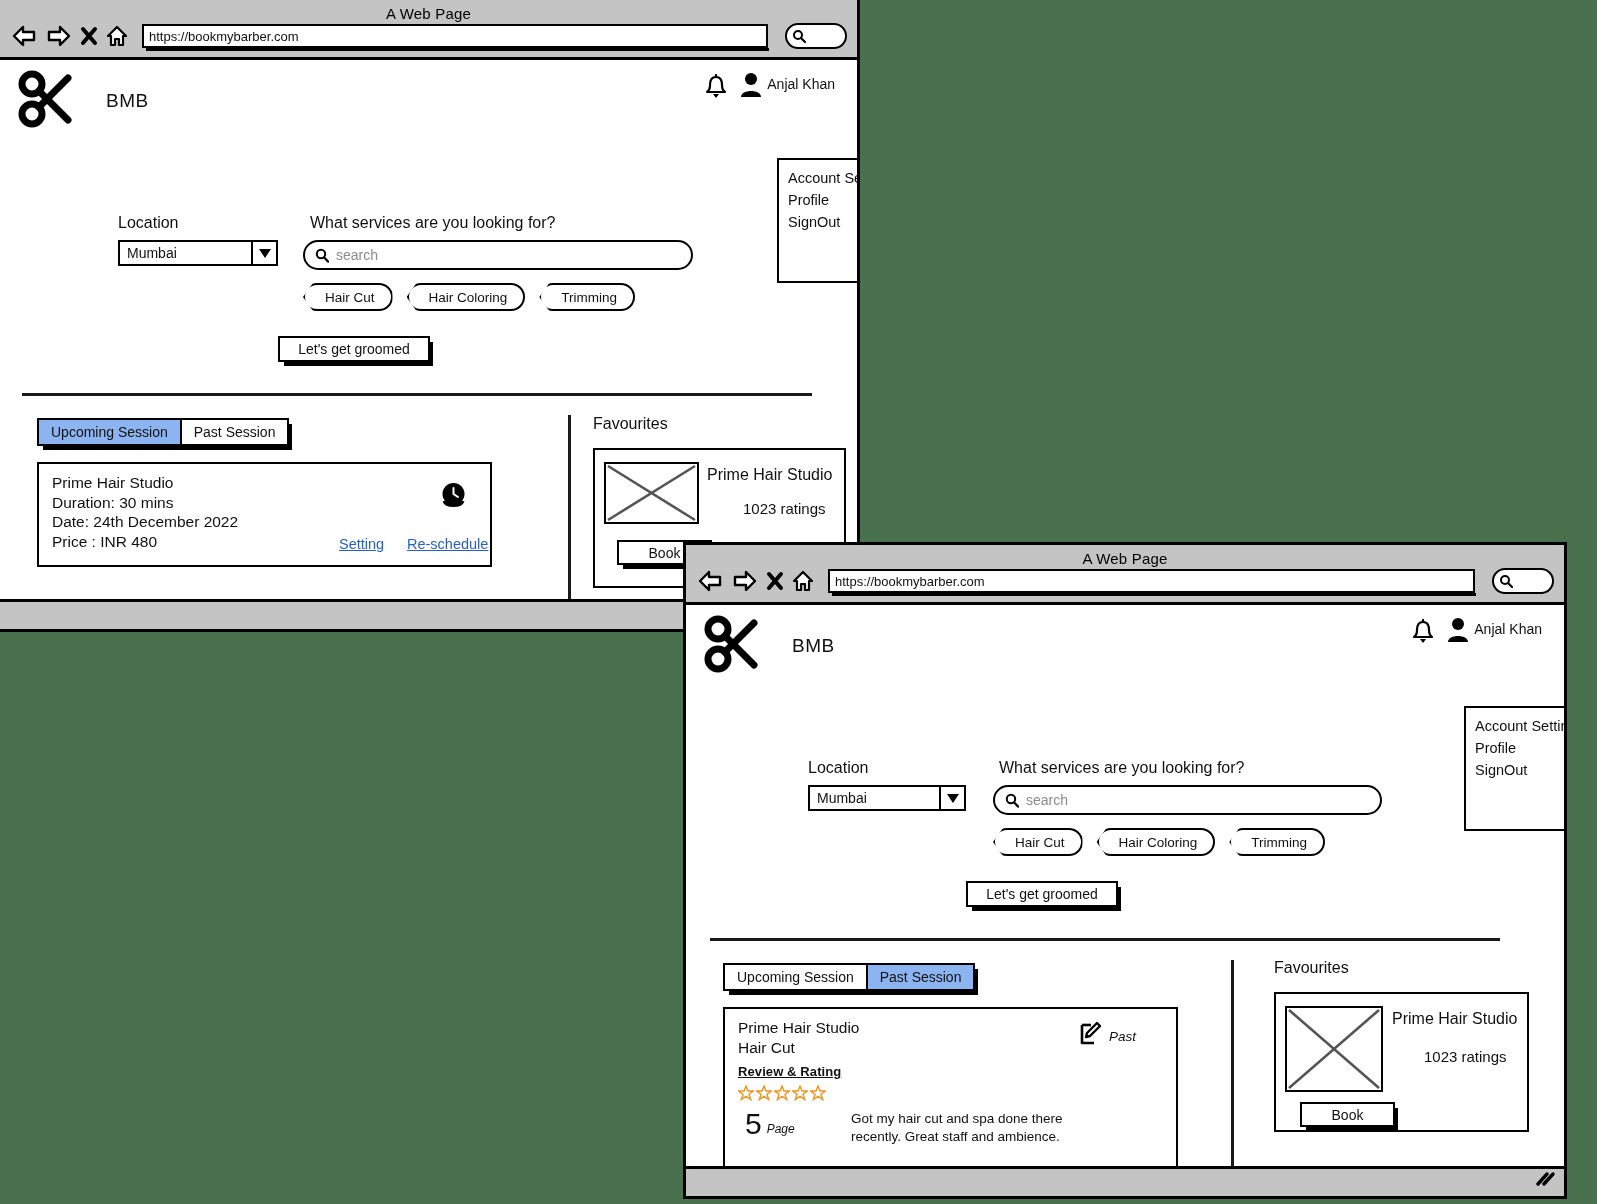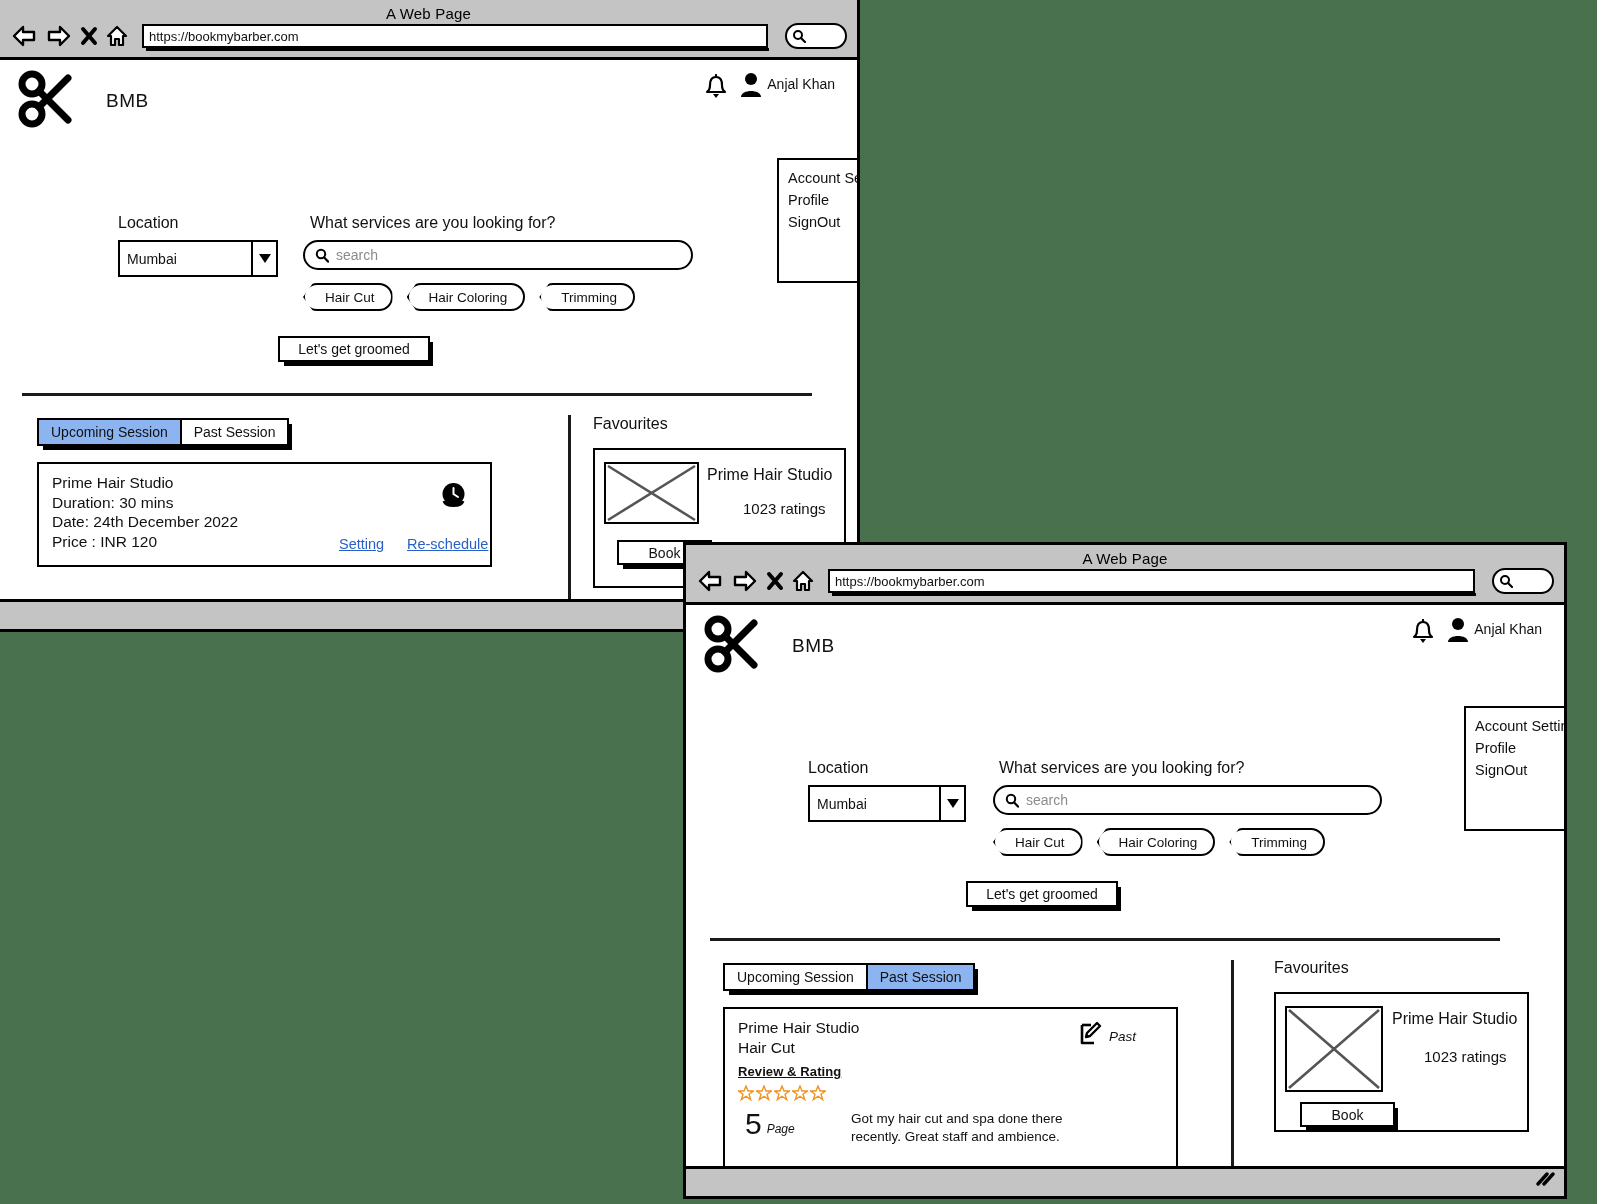--- a/index.html
+++ b/index.html
@@ -115,21 +115,21 @@
   .win1 .user-menu { left: 777px; top: 98px; width: 106px; height: 125px; }
   .win2 .user-menu { left: 778px; top: 101px; width: 112px; height: 125px; }
 
   
   .search-area { position: relative; }
 
   .field-label { font-size: 16px; color: #111; }
   .select-box {
     border: 2.5px solid #000;
     background: #fff;
-    height: 37px;
+    height: 26px;
     display: flex;
     align-items: stretch;
     font-size: 14px;
   }
   .select-box .val { flex: 1 1 auto; display: flex; align-items: center; padding-left: 7px; color: #111; }
   .select-box .arrow {
     width: 25px; border-left: 2.5px solid #000;
     display: flex; align-items: center; justify-content: center;
   }
   .tri-down { width: 0; height: 0; border-left: 6px solid transparent; border-right: 6px solid transparent; border-top: 9px solid #000; }
@@ -323,21 +323,21 @@
       <div class="tab-strip" style="position:absolute;left:37px;top:3px;">
         <span class="tab active">Upcoming Session</span>
         <span class="tab">Past Session</span>
       </div>
 
       <div class="card" style="position:absolute;left:37px;top:47px;width:455px;height:105px;">
         <div style="position:absolute;left:13px;top:9px;">
           <div class="card-line">Prime Hair Studio</div>
           <div class="card-line">Duration: 30 mins</div>
           <div class="card-line">Date: 24th December 2022</div>
-          <div class="card-line">Price : INR 120</div>
+          <div class="card-line">Price : INR 480</div>
         </div>
         <span style="position:absolute;right:24px;top:18px;">
           <svg width="25" height="27" viewBox="0 0 25 27">
             <circle cx="12.5" cy="12" r="11" fill="#000"></circle>
             <path d="M12.5 6 L12.5 12 L17 15" stroke="#fff" stroke-width="2" fill="none" stroke-linecap="round"></path>
             <path d="M3 19 C5 25 20 25 22 19" stroke="#000" stroke-width="3" fill="none"></path>
           </svg>
         </span>
         <span class="link" style="position:absolute;left:300px;top:72px;">Setting</span>
         <span class="link" style="position:absolute;left:368px;top:72px;">Re-schedule</span>

